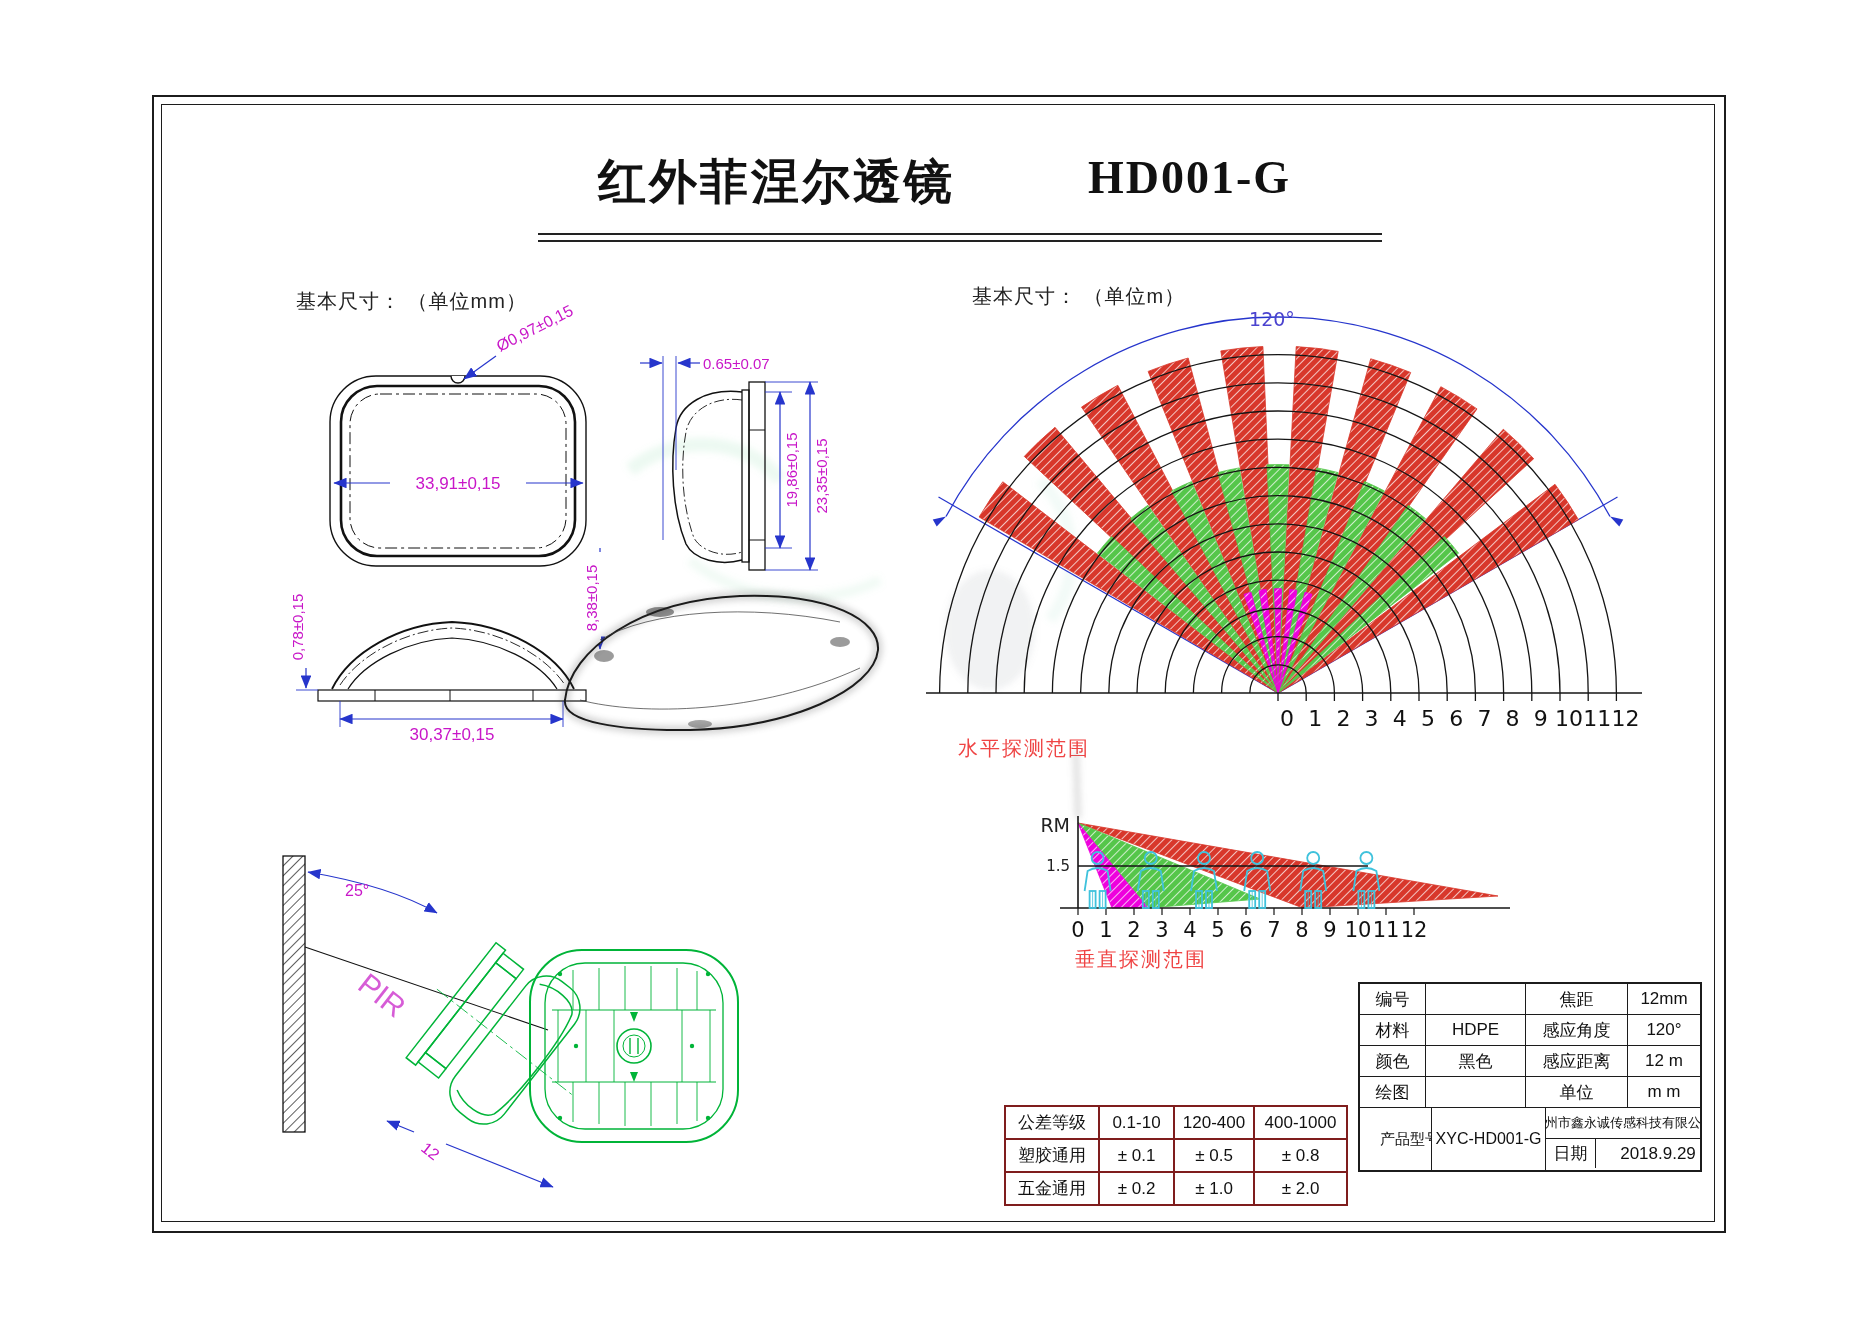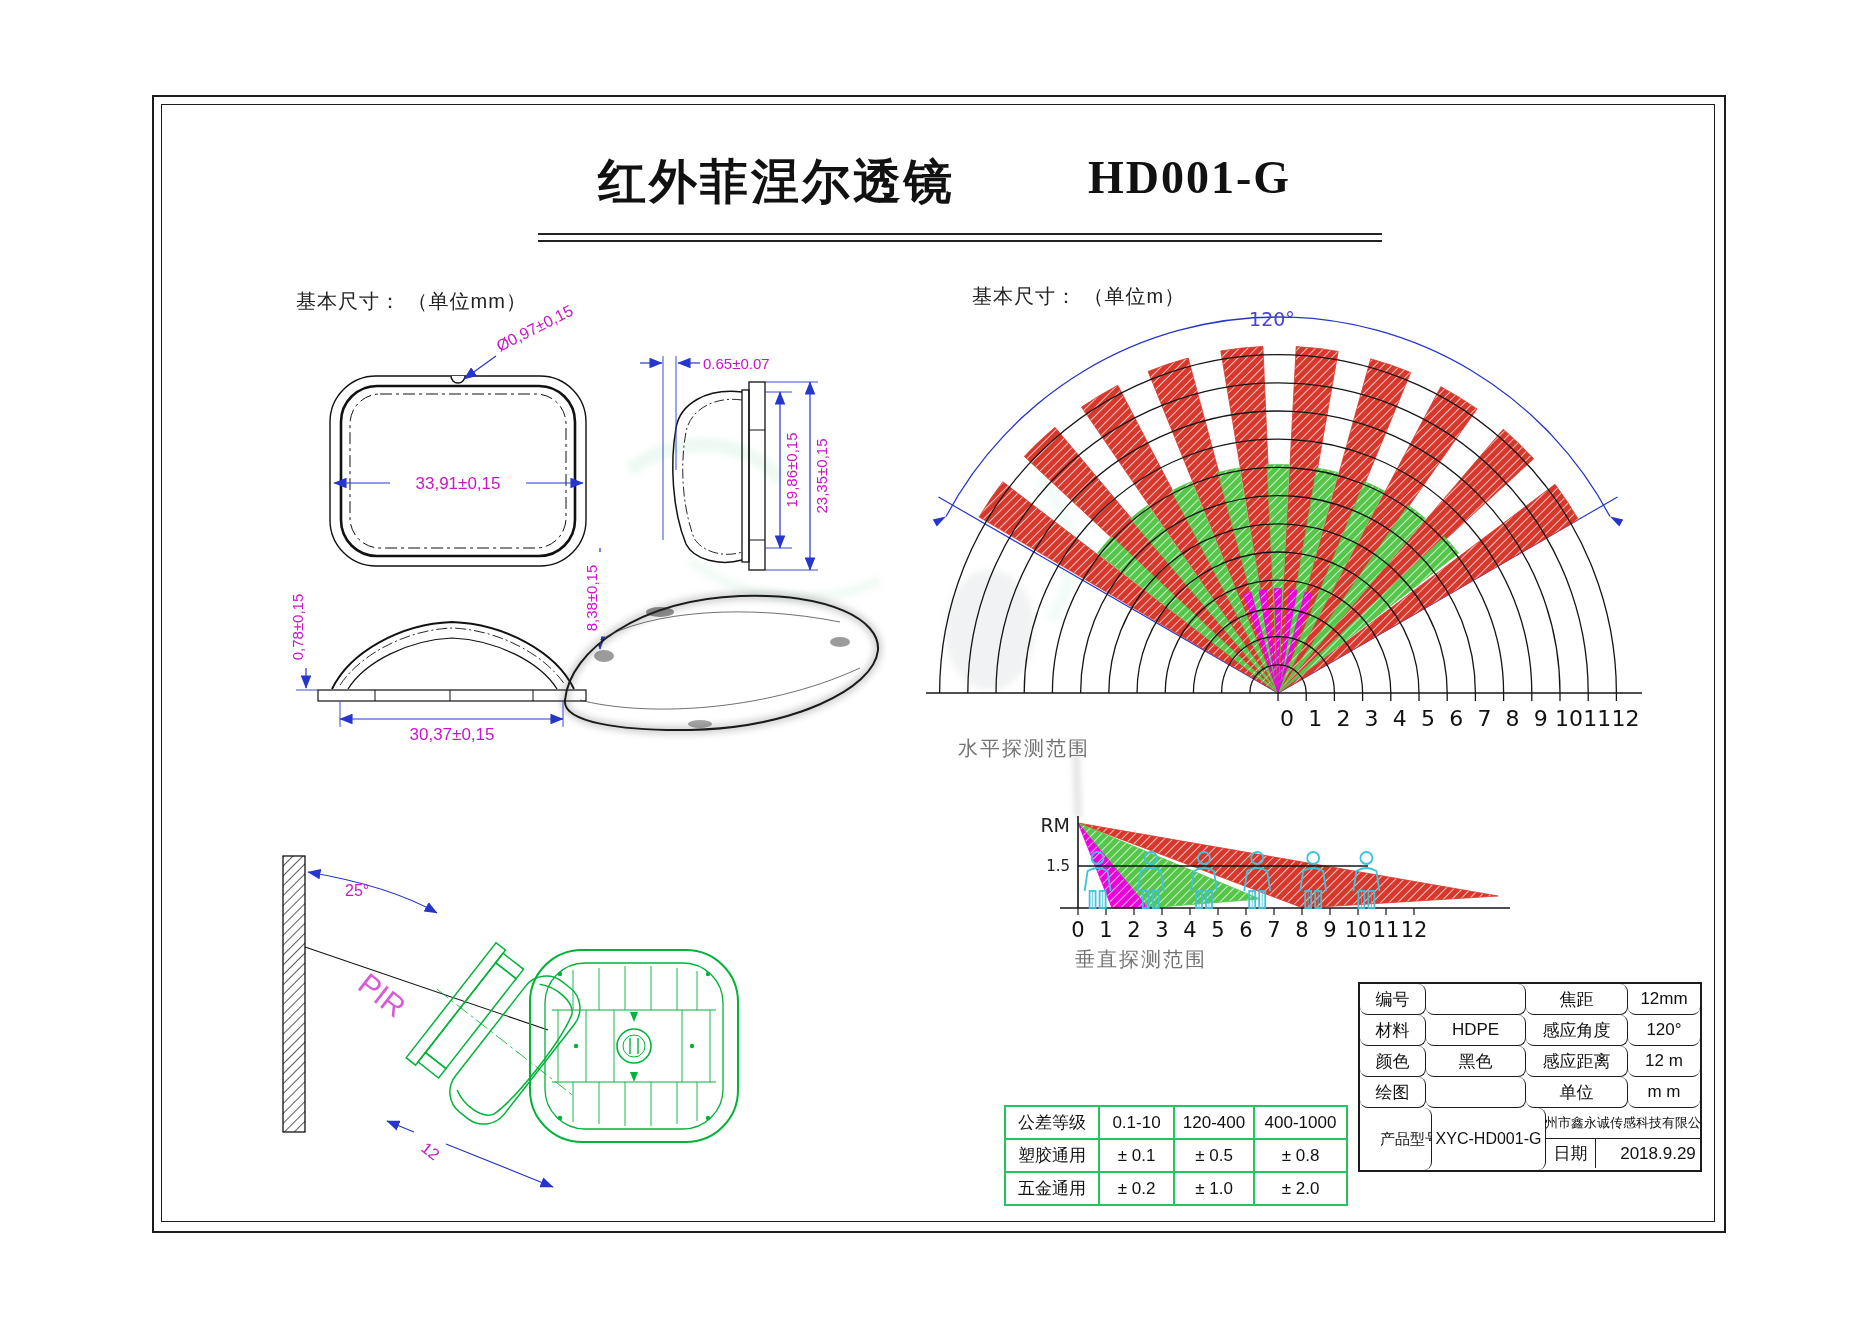--- a/index.html
+++ b/index.html
@@ -7,28 +7,28 @@
         font-family:"Liberation Sans","DejaVu Sans",sans-serif;color:#111;}
   .abs{position:absolute;}
   
   .b-outer{left:152px;top:95px;width:1570px;height:1134px;border:2.2px solid #1c1c1c;}
   .b-inner{left:161px;top:104px;width:1552px;height:1116px;border:1.6px solid #1c1c1c;}
   
   .title-cn{left:598px;top:150px;font-size:48px;letter-spacing:3px;font-family:"Liberation Serif","DejaVu Serif",serif;font-weight:700;}
   .title-model{left:1088px;top:151px;font-size:46px;font-family:"Liberation Serif","DejaVu Serif",serif;font-weight:600;letter-spacing:2px;}
   .title-rule{left:538px;top:233px;width:844px;height:5px;border-top:2px solid #222;border-bottom:2px solid #222;}
   .sec-label{font-size:20px;color:#222;letter-spacing:1px;}
-  .range-label{font-size:20px;color:#737373;letter-spacing:2px;}
+  .range-label{font-size:20px;color:#ef4444;letter-spacing:2px;}
   
   .tol-table{left:1004px;top:1105px;border-collapse:collapse;table-layout:fixed;}
-  .tol-table td{border:2px solid #22c55e;text-align:center;font-size:17px;height:33px;padding:0;box-sizing:border-box;}
+  .tol-table td{border:2px solid #7f1d1d;text-align:center;font-size:17px;height:33px;padding:0;box-sizing:border-box;}
   .spec{left:1358px;top:982px;width:344px;border:2.2px solid #1c1c1c;box-sizing:border-box;font-size:17px;}
   .srow{display:flex;height:31px;}
   .scell{box-sizing:border-box;border-right:1.8px solid #1c1c1c;border-bottom:1.8px solid #1c1c1c;
-         display:flex;align-items:center;justify-content:center;overflow:hidden;white-space:nowrap;border-radius:8px;}
+         display:flex;align-items:center;justify-content:center;overflow:hidden;white-space:nowrap;}
   .c1{width:66px;} .c2{width:100px;} .c3{width:102px;} .c4{width:72px;border-right:none;}
   .sbot{display:flex;height:62px;}
   .bc1{width:72px;} .bc2{width:114px;} .bc3{width:154px;border-right:none;display:block;padding:0;}
   .bc3 .company{height:31px;box-sizing:border-box;border-bottom:1.8px solid #1c1c1c;display:flex;align-items:center;justify-content:center;font-size:13px;white-space:nowrap;}
   .bc3 .daterow{display:flex;height:29px;gap:20px;}
   .bc3 .dlabel{width:50px;box-sizing:border-box;border-right:1.8px solid #1c1c1c;display:flex;align-items:center;justify-content:center;}
   .bc3 .dvalue{flex:1;display:flex;align-items:center;justify-content:center;}
   .nobb{border-bottom:none;}
 </style>
 </head>

